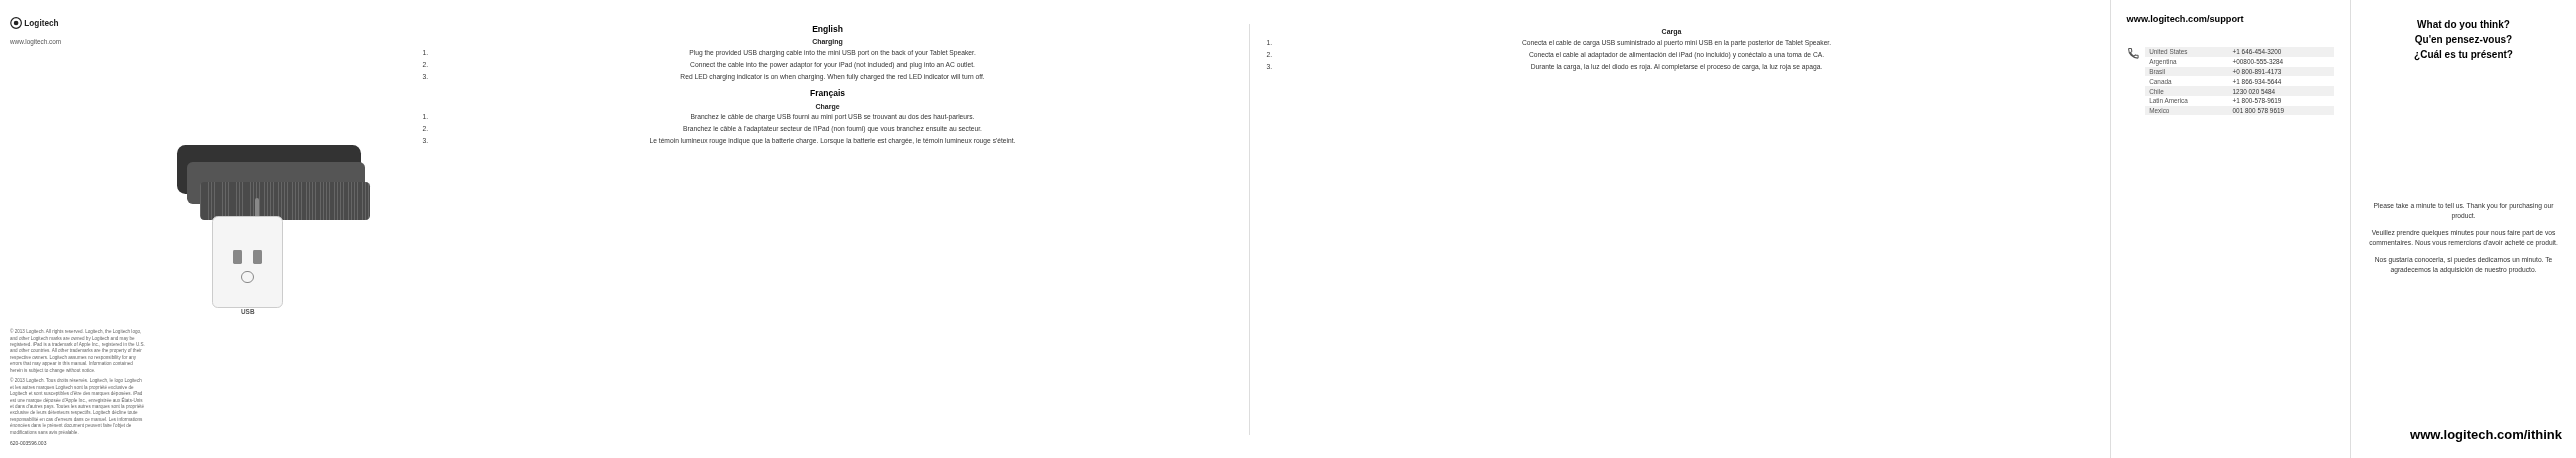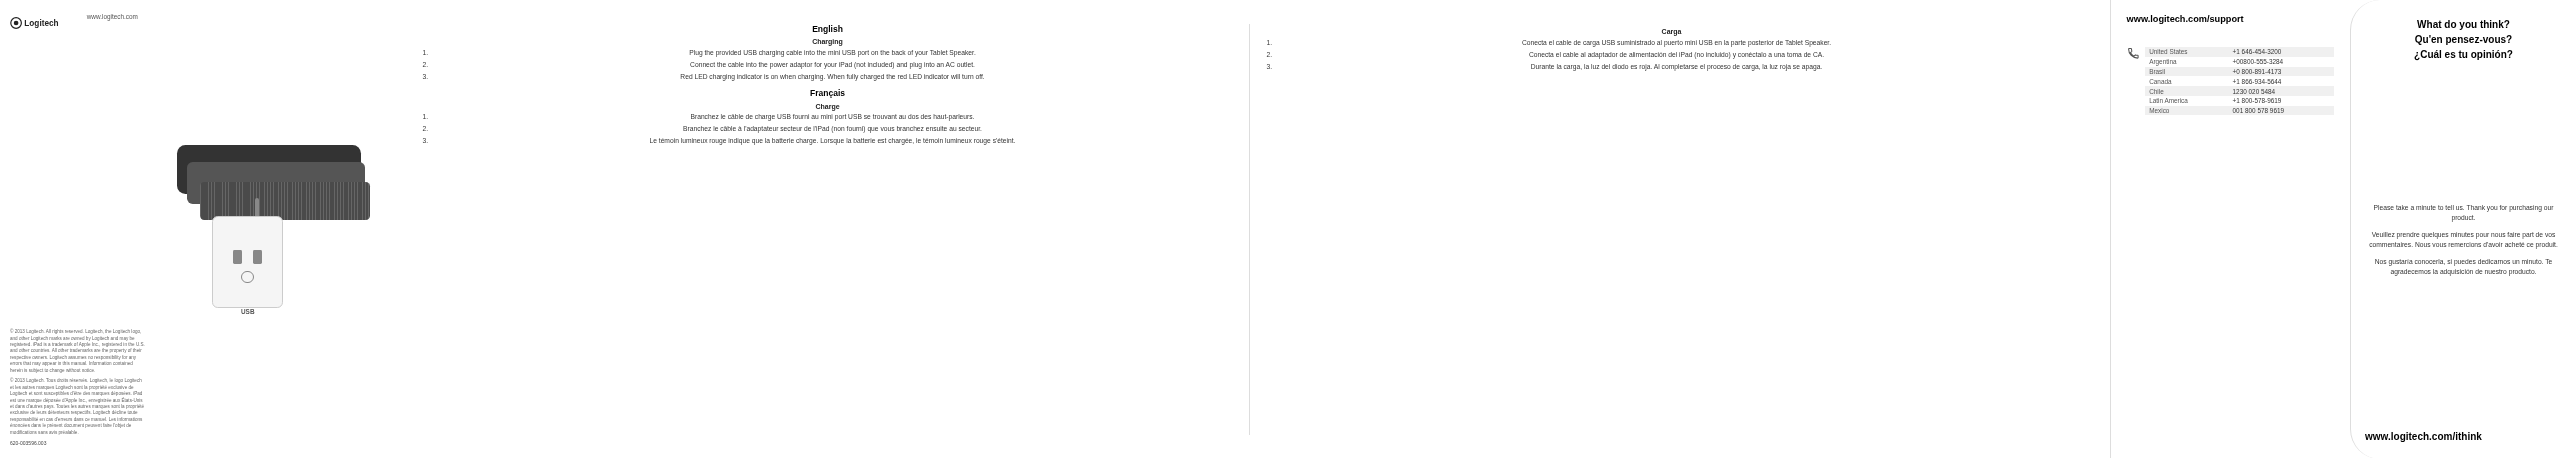--- a/index.html
+++ b/index.html
@@ -22,20 +22,21 @@
     .left-panel {
       width: 156px;
       padding: 12.7px 10px;
       display: flex;
       flex-direction: column;
       justify-content: space-between;
       flex-shrink: 0;
     }
     .logo-area {
       display: flex;
+      flex-direction: column;
       gap: 5.7px;
     }
     .logitech-logo {
       display: flex;
       align-items: center;
       gap: 2.8px;
     }
     .logitech-logo svg {
       width: 71px;
       height: 20px;
@@ -232,41 +233,40 @@
 
     
     .right-panel {
       width: 226px;
       flex-shrink: 0;
       padding: 17px 14px;
       border-left: 0.7px solid #ddd;
       display: flex;
       flex-direction: column;
       justify-content: space-between;
-      border-radius: 30px;
     }
     .feedback-title {
       font-size: 10px;
       font-weight: bold;
       color: #000;
       line-height: 1.5;
       text-align: center;
     }
     .feedback-desc {
       font-size: 6.7px;
       color: #333;
       line-height: 1.5;
       text-align: center;
       margin-top: 7px;
     }
     .feedback-url {
-      font-size: 10px;
+      font-size: 13px;
       font-weight: bold;
       color: #000;
-      text-align: left;
+      text-align: right;
       margin-top: 20px;
     }
   </style>
 </head>
 <body>
 
 <div class="page">
 
   <div class="left-panel">
     <div class="logo-area">
@@ -383,21 +383,21 @@
             </tr>
           </tbody>
       </table>
     </div>
   </div>
 
   <div class="right-panel">
     <div>
       <div class="feedback-title">What do you think?</div>
       <div class="feedback-title">Qu'en pensez-vous?</div>
-      <div class="feedback-title">¿Cuál es tu opinión?</div>
+      <div class="feedback-title">¿Cuál es tu présent?</div>
     </div>
     <div>
       <div class="feedback-desc">Please take a minute to tell us. Thank you for purchasing our product.</div>
       <div class="feedback-desc">Veuillez prendre quelques minutes pour nous faire part de vos commentaires. Nous vous remercions d'avoir acheté ce produit.</div>
       <div class="feedback-desc">Nos gustaría conocerla, si puedes dedicarnos un minuto. Te agradecemos la adquisición de nuestro producto.</div>
     </div>
     <div class="feedback-url">www.logitech.com/ithink</div>
   </div>
 
 </div>

